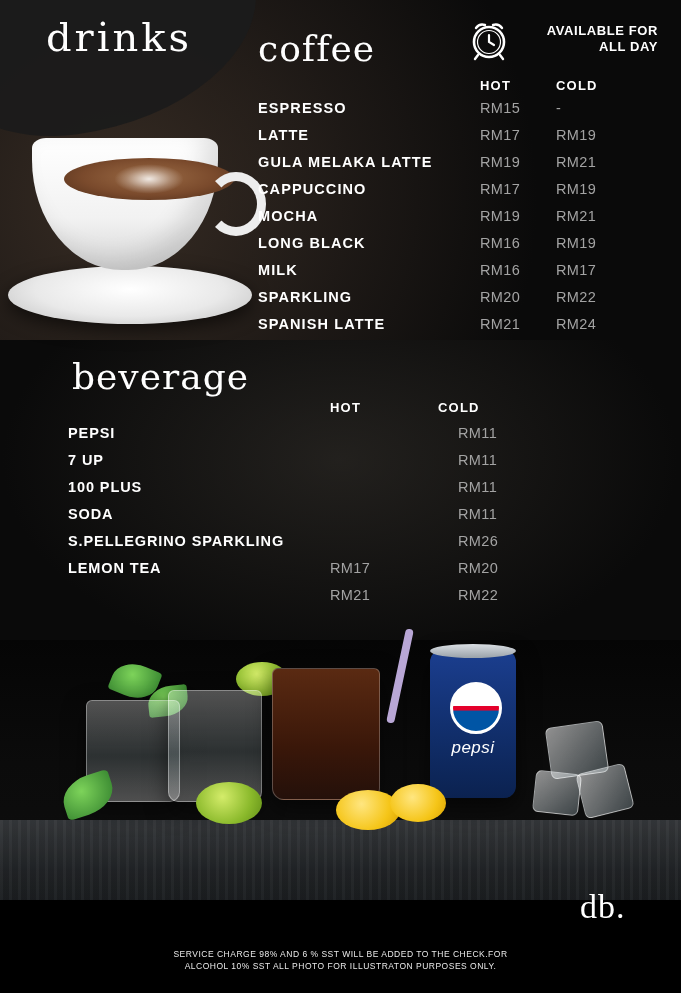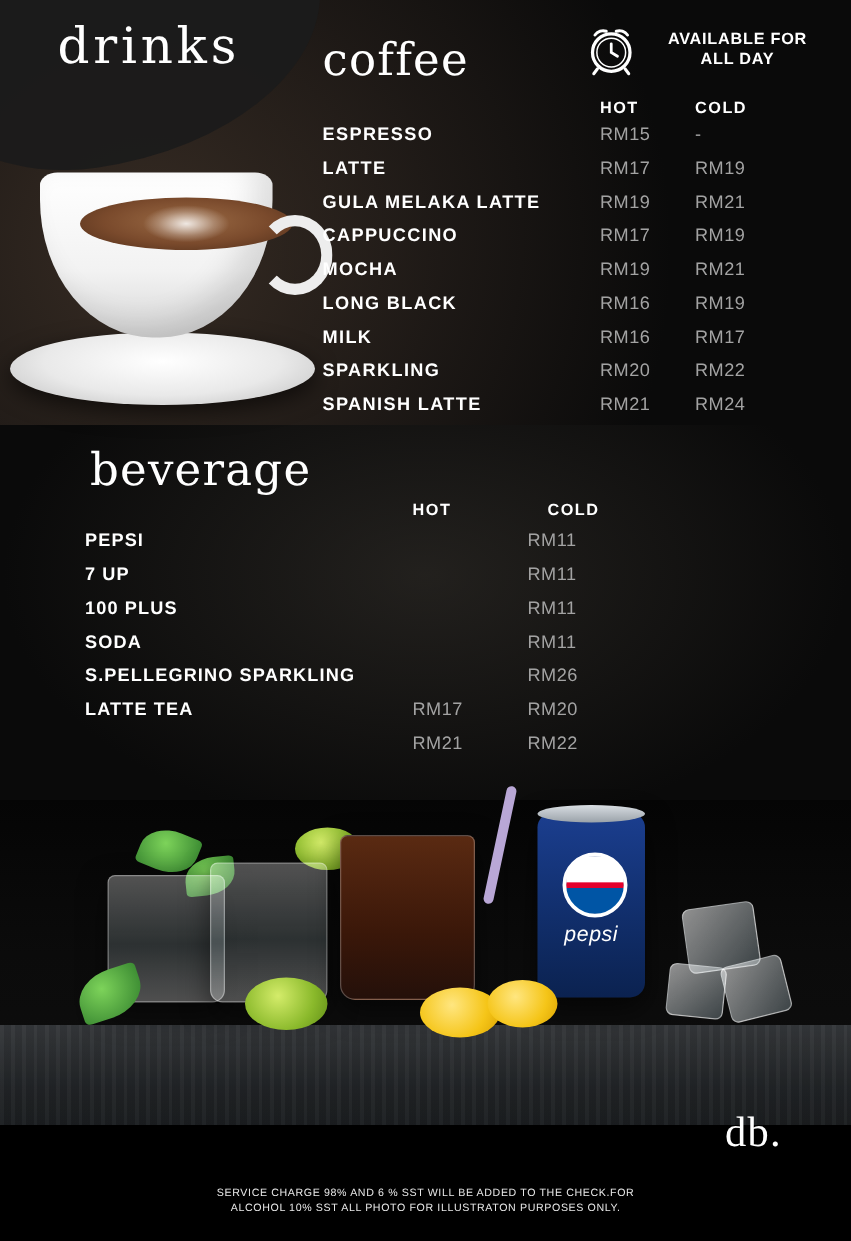--- a/index.html
+++ b/index.html
@@ -136,21 +136,21 @@
   .beverage-title{
     position:absolute;left:72px;top:356px;font-family:"DejaVu Serif",serif;
     font-size:36px;letter-spacing:1px;color:#fff;
   }
 
   .avail{
     position:absolute;left:466px;top:16px;width:200px;display:flex;align-items:center;gap:10px;
   }
   .clock{position:relative;width:46px;height:46px;flex:none;}
   .avail-text{
-    font-size:13px;font-weight:bold;letter-spacing:.6px;line-height:16px;text-align:center;width:136px;
+    font-size:13px;font-weight:bold;letter-spacing:.6px;line-height:16px;text-align:right;width:136px;
   }
 
   .colhead{position:absolute;font-size:13px;font-weight:bold;letter-spacing:1.2px;}
   .c-hot{left:480px;top:78px;}
   .c-cold{left:556px;top:78px;}
   .b-hot{left:330px;top:400px;}
   .b-cold{left:438px;top:400px;}
 
   .menu{position:absolute;}
   .coffee-list{left:258px;top:100px;width:400px;}
@@ -159,21 +159,21 @@
   .row{position:relative;height:27px;}
   .bev-list .row{height:27px;}
   .name{
     position:absolute;left:0;top:0;font-size:14.5px;font-weight:bold;letter-spacing:.9px;
   }
   .coffee-list .name{letter-spacing:1.1px;}
   .price{position:absolute;top:0;font-size:14.5px;letter-spacing:.4px;color:#a3a3a3;}
   .coffee-list .p-hot{left:222px;}
   .coffee-list .p-cold{left:298px;}
   .bev-list .p-hot{left:262px;}
-  .bev-list .p-cold{left:354px;text-align:center;}
+  .bev-list .p-cold{left:390px;text-align:center;}
 
   .logo{
     position:absolute;left:580px;top:888px;font-family:Liberation Serif, serif;
     font-size:34px;color:#fff;letter-spacing:1px;
   }
   .disclaimer{
     position:absolute;left:0;top:948px;width:681px;text-align:center;
     font-size:8.5px;letter-spacing:.5px;line-height:12px;color:#e8e8e8;
   }
 </style>
@@ -293,21 +293,21 @@
       <span class="name">SODA</span>
       <span class="price p-hot"></span>
       <span class="price p-cold">RM11</span>
     </div>
     <div class="row">
       <span class="name">S.PELLEGRINO SPARKLING</span>
       <span class="price p-hot"></span>
       <span class="price p-cold">RM26</span>
     </div>
     <div class="row">
-      <span class="name">LATTE TEA</span>
+      <span class="name">LEMON TEA</span>
       <span class="price p-hot">RM17</span>
       <span class="price p-cold">RM20</span>
     </div>
     <div class="row">
       <span class="price p-hot">RM21</span>
       <span class="price p-cold">RM22</span>
     </div>
   </div>
 
   <div>

